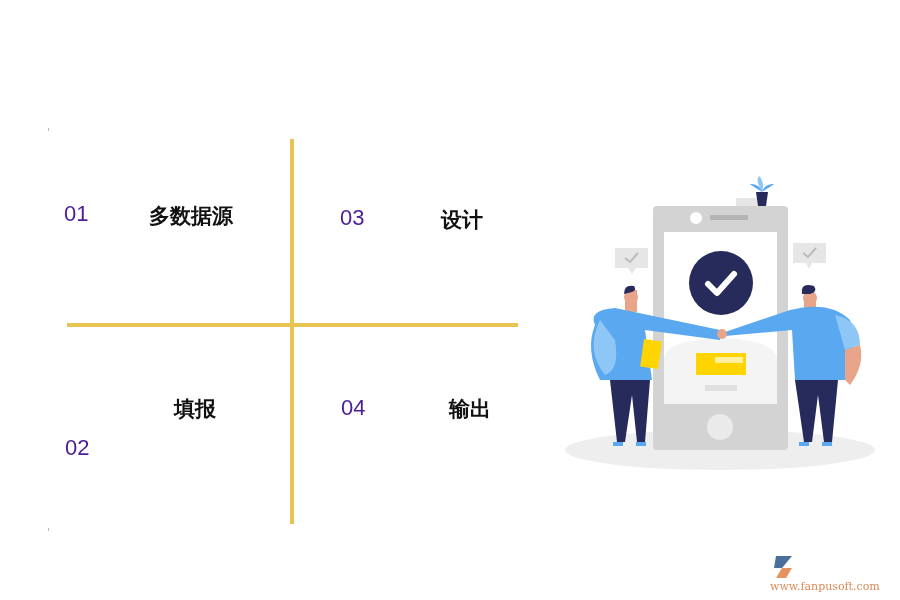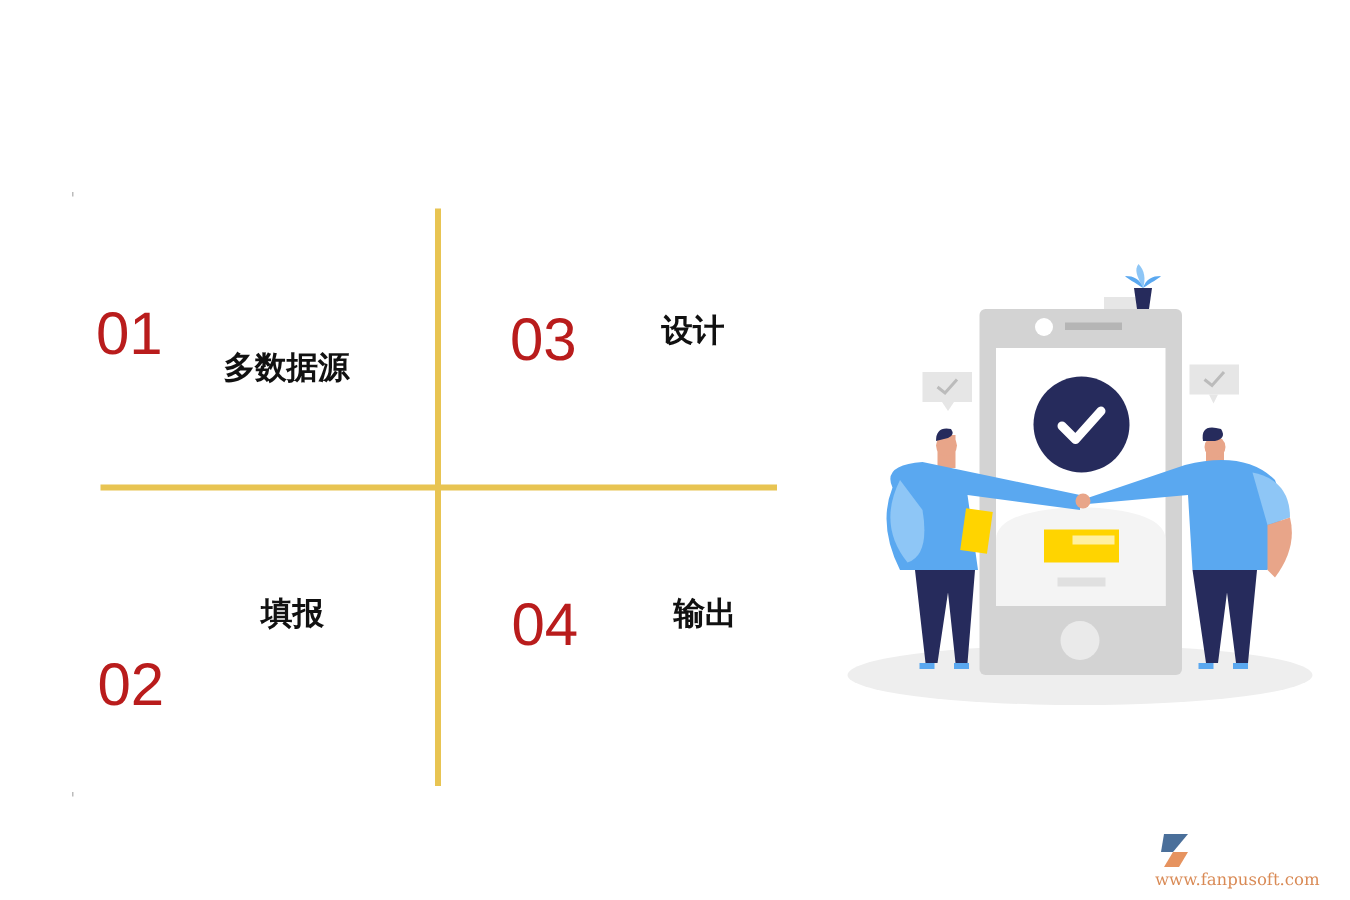--- a/index.html
+++ b/index.html
@@ -1,39 +1,39 @@
 <!DOCTYPE html>
 <html><head>
 <meta charset="utf-8">
 <style>
   html, body { margin:0; padding:0; }
   body { width:900px; height:600px; position:relative; background:#ffffff; overflow:hidden;
          font-family:"Liberation Sans", "DejaVu Sans", sans-serif; }
   .vline { position:absolute; left:290px; top:139px; width:4px; height:385px; background:#E8C452; }
   .hline { position:absolute; left:67px; top:323px; width:451px; height:4px; background:#E8C452; }
-  .num { position:absolute; font-size:40px; color:#b91c1c; font-weight:normal; line-height:1; }
+  .num { position:absolute; font-size:22px; color:#4c1d95; font-weight:normal; line-height:1; }
   .lbl { position:absolute; font-size:21px; color:#111; font-weight:bold; line-height:1; font-family:"DejaVu Sans", sans-serif; }
   .tick { position:absolute; width:1px; height:3px; background:#bbb; }
   .illus { position:absolute; left:560px; top:170px; width:320px; height:300px; }
   .logo { position:absolute; left:768px; top:552px; width:130px; height:44px; }
   .logo-text { position:absolute; left:28px; top:0px; font-size:22px; color:#4a6f9a; font-family:"DejaVu Sans", sans-serif; letter-spacing:1px; }
   .logo-url { position:absolute; left:2px; top:28px; font-size:11px; color:#d98a55; font-family:"DejaVu Serif", serif; }
 </style>
 </head>
 <body>
 
 <div class="tick" style="left:48px;top:128px;"></div>
 <div class="tick" style="left:48px;top:528px;"></div>
 
 <div class="vline"></div>
 <div class="hline"></div>
 
 <div>
   <div class="num" style="left:64px;top:203px;">01</div>
-  <div class="lbl" style="left:149px;top:206px;margin-top:29px;">多数据源</div>
+  <div class="lbl" style="left:149px;top:206px;">多数据源</div>
 </div>
 <div>
   <div class="num" style="left:65px;top:397px;margin-top:40px;">02</div>
   <div class="lbl" style="left:174px;top:399px;">填报</div>
 </div>
 <div>
   <div class="num" style="left:340px;top:207px;">03</div>
   <div class="lbl" style="left:441px;top:210px;">设计</div>
 </div>
 <div>

